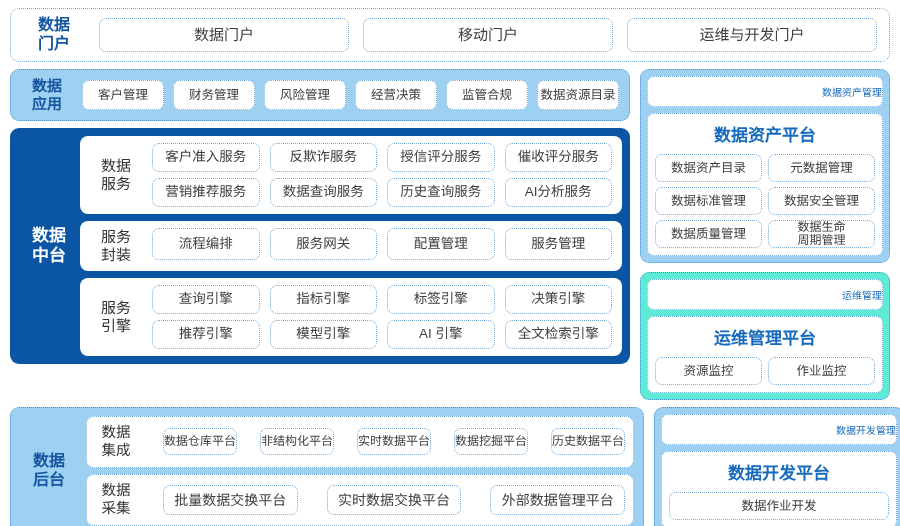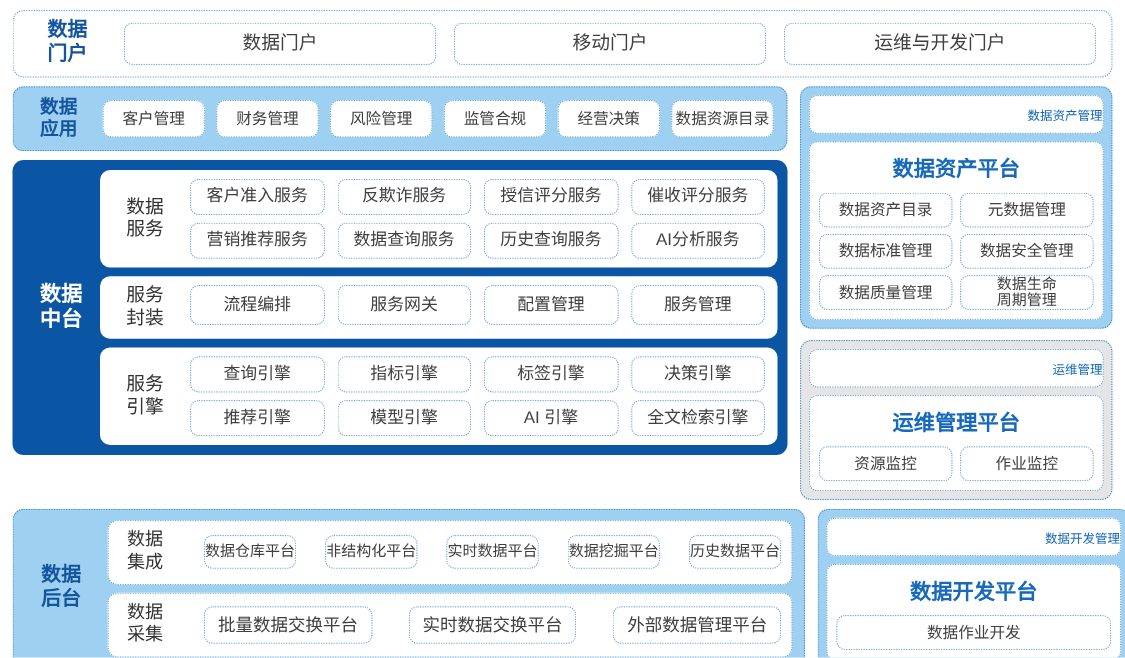--- a/index.html
+++ b/index.html
@@ -137,21 +137,21 @@
   
   .side-panel {
     border: 1px dotted #4a90d9;
     border-radius: 9px;
     padding: 6px;
     display: flex;
     flex-direction: column;
     gap: 6px;
   }
   .side-panel.filled { background: #9ed0f2; }
-  .side-panel.plain  { background: #e5e5e5; }
+  .side-panel.plain  { background: #5eead4; }
 
   .side-head {
     background: #ffffff;
     border: 1px dotted #6ea8dc;
     border-radius: 7px;
     color: #1669bb;
     font-weight: normal;
     font-size: 10px;
     text-align: right;
     padding: 7px 0;
@@ -241,22 +241,22 @@
     <div class="col-left">
 
       <div class="row-app">
         <div class="band-label">
           <div>数据</div>
           <div>应用</div>
         </div>
         <div class="chip">客户管理</div>
         <div class="chip">财务管理</div>
         <div class="chip">风险管理</div>
+        <div class="chip">经营决策</div>
         <div class="chip">监管合规</div>
-        <div class="chip">经营决策</div>
         <div class="chip">数据资源目录</div>
       </div>
 
       <div class="platform">
         <div class="band-label">
           <div>
             <div>数据</div>
             <div>中台</div>
           </div>
         </div>

